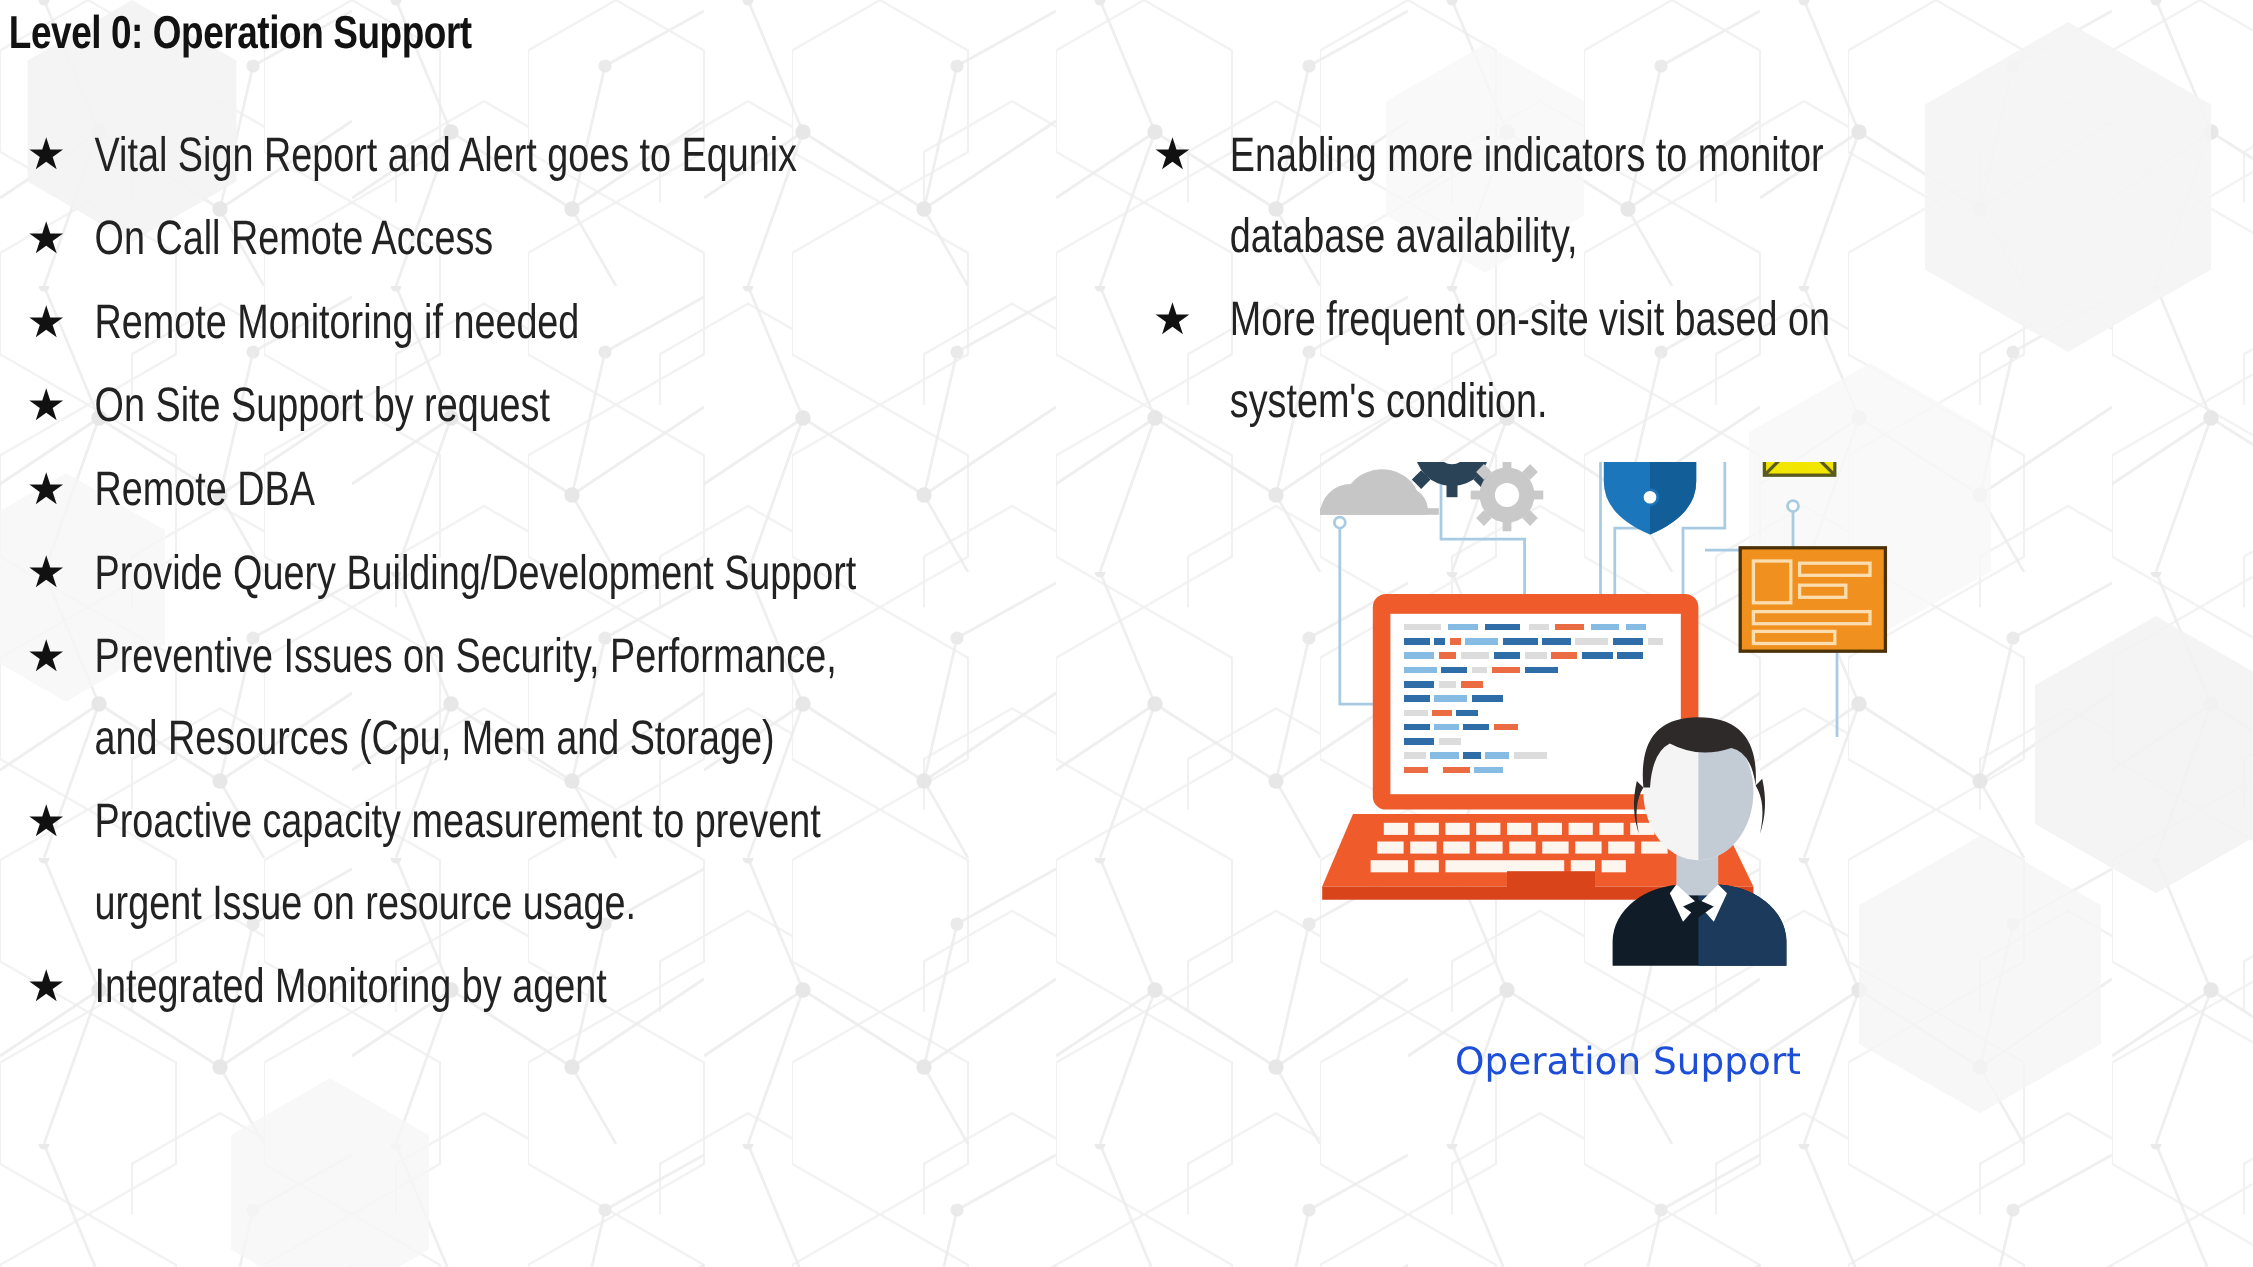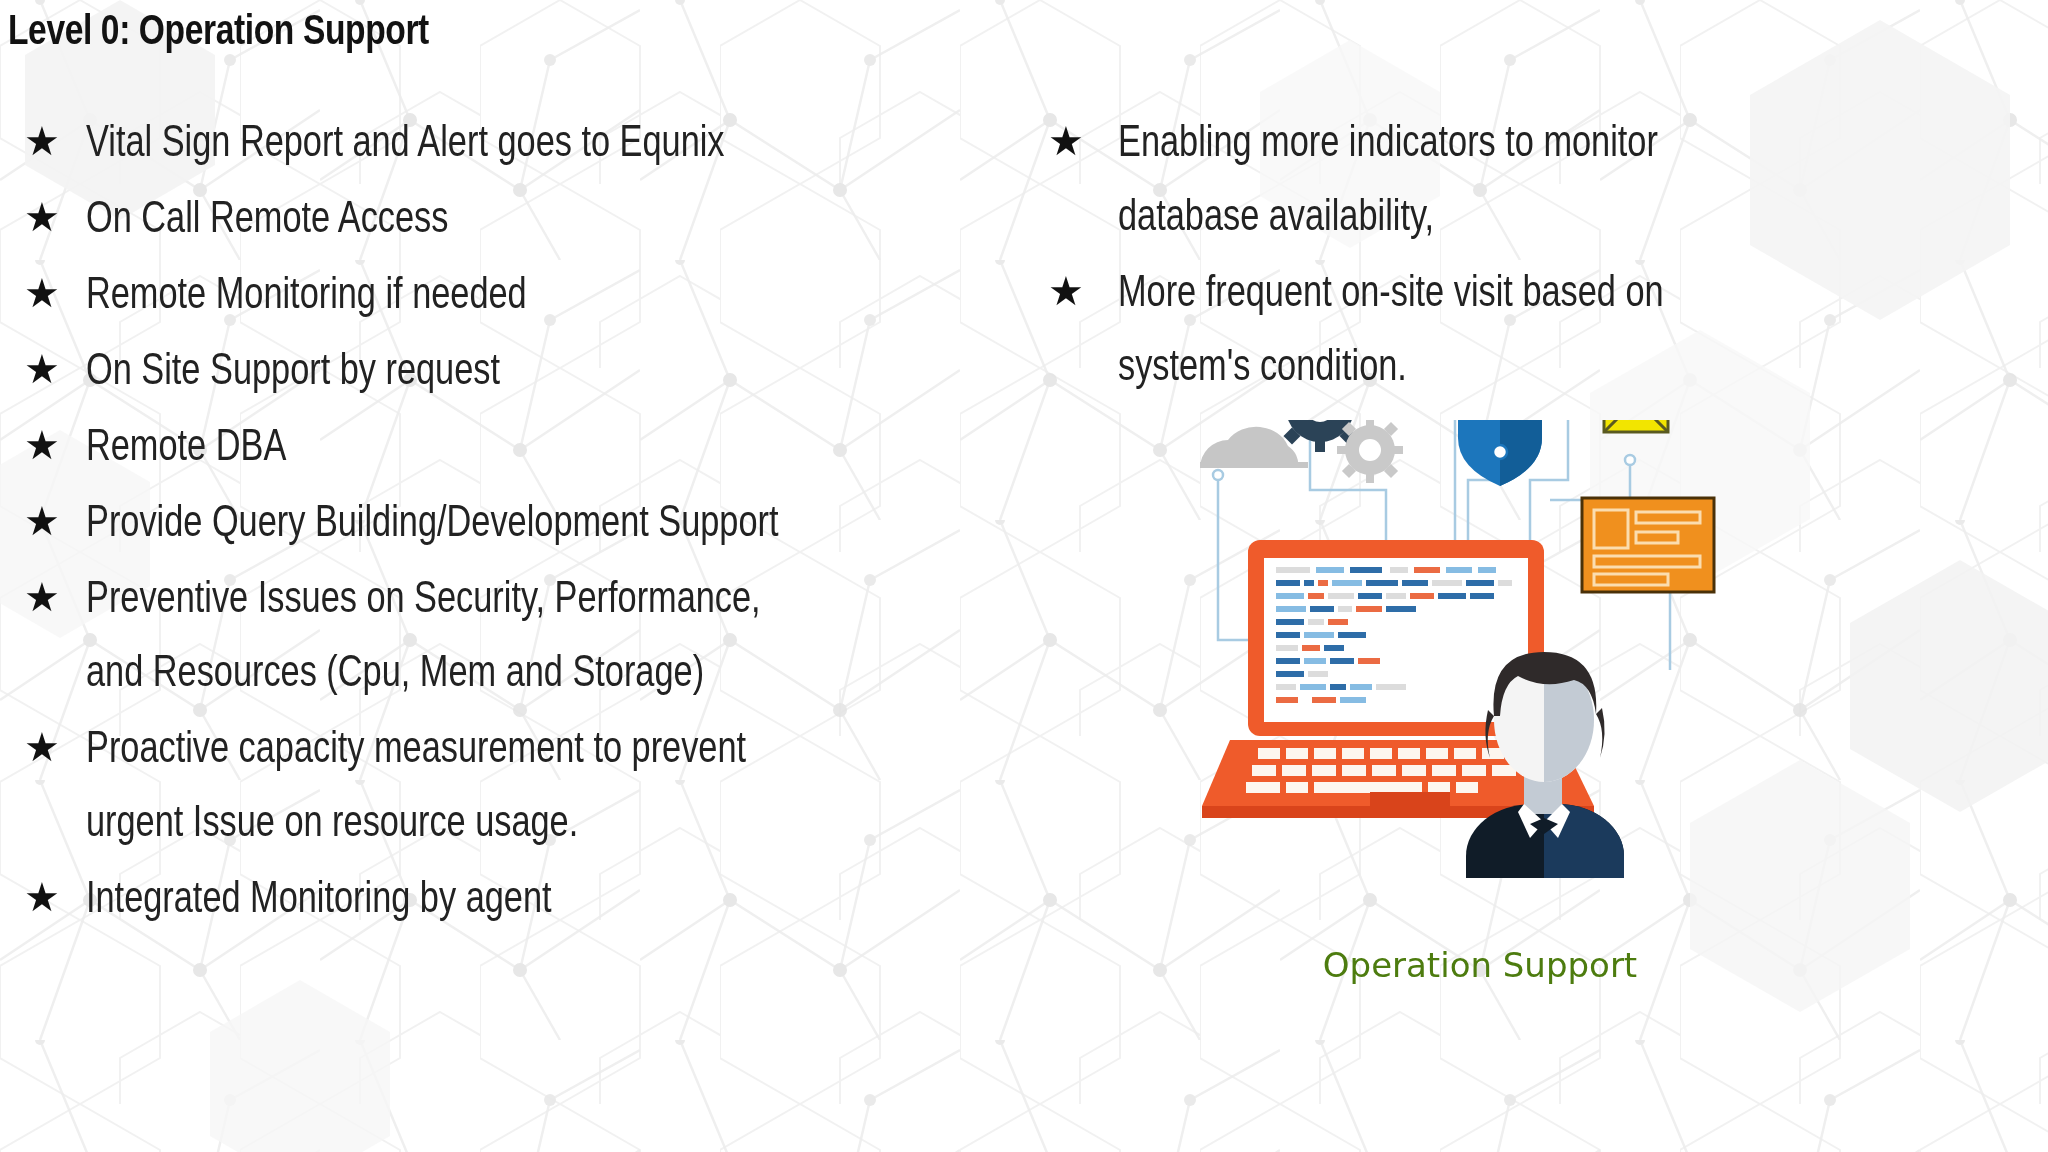--- a/index.html
+++ b/index.html
@@ -77,21 +77,21 @@
     left:1200px; top:420px;
     width:560px; height:500px;
   }
   .caption{
     position:absolute;
     left:1200px; top:945px;
     width:560px;
     text-align:center;
     font-family:"DejaVu Sans", sans-serif;
     font-size:34px;
-    color:#4d7c0f;
+    color:#1d4ed8;
   }
 </style>
 </head>
 <body>
 
 <svg id="bg-pattern" viewBox="0 0 2048 1152" xmlns="http://www.w3.org/2000/svg">
   <defs>
     <g id="hexcell">
       <polygon points="80,0 160,46 160,138 80,184 0,138 0,46" fill="none" stroke="#EDEDED" stroke-width="2"></polygon>
     </g>

